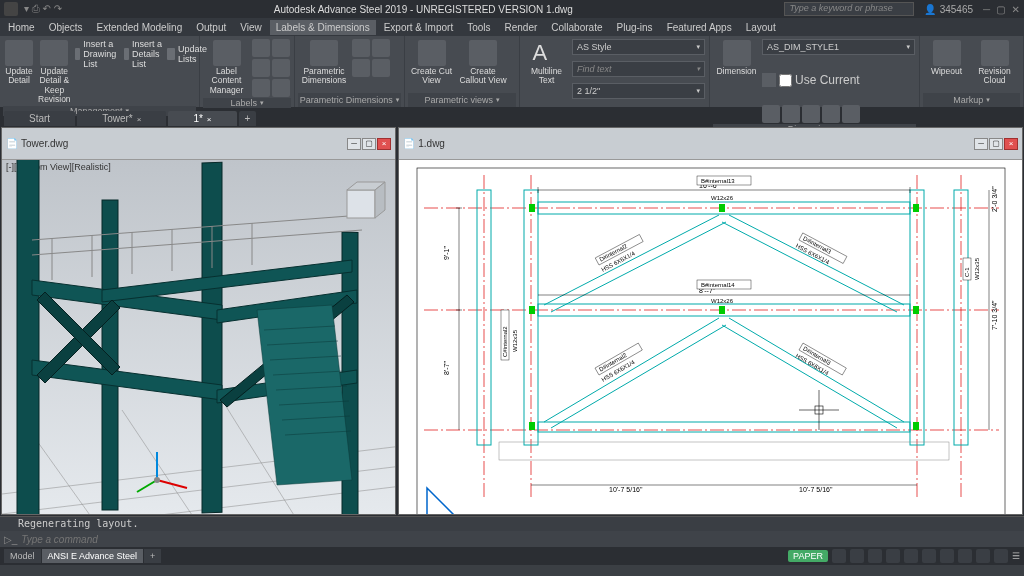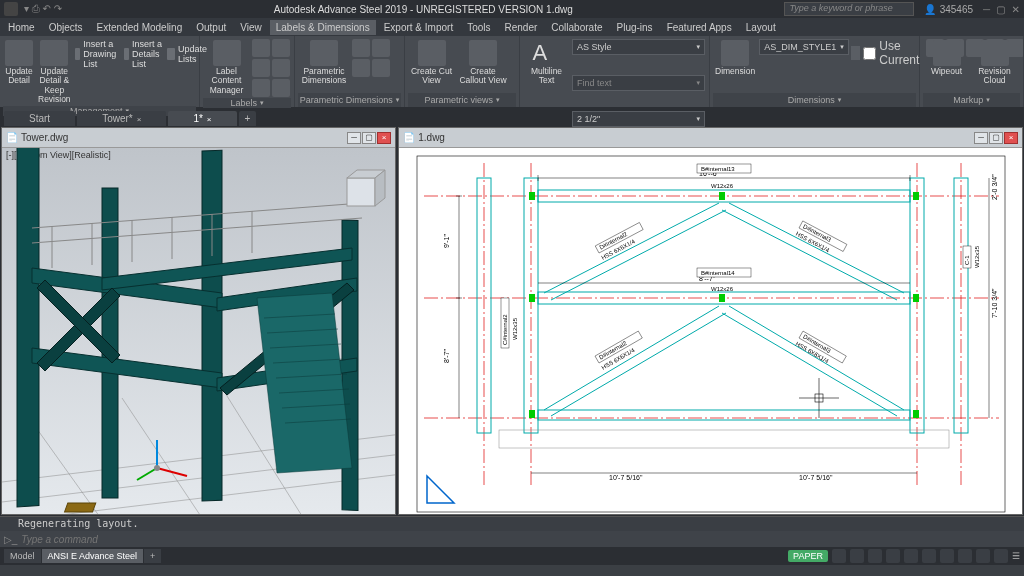--- a/index.html
+++ b/index.html
@@ -27,21 +27,21 @@
 .iconrow{display:flex;gap:2px}
 .iconrow .ic{width:18px;height:18px;background:#5a5e64;border-radius:2px}
 .dropdown{height:16px;background:#3a3e44;border:1px solid #5a5e64;display:flex;align-items:center;padding:0 4px;font-size:9px;color:#ccc;justify-content:space-between}
 .dropdown:after{content:"▾";font-size:7px;margin-left:4px}
 .doctabs{height:18px;background:#2b2e33;display:flex;align-items:flex-end;padding:0 4px;gap:2px}
 .doctab{padding:2px 25px;background:#3a3e44;color:#bbb;font-size:10px;border-radius:2px 2px 0 0}
 .doctab.active{background:#474b51;color:#fff}
 .doctab .close{margin-left:4px;font-size:8px}
 .workspace{height:390px;display:flex;gap:2px;padding:1px;background:#2b2e33}
 .pane{flex:1;background:#d8dde2;position:relative;display:flex;flex-direction:column;border:1px solid #666}
-.pane-title{height:20px;background:#c8cdd2;display:flex;align-items:center;padding:0 4px;font-size:10px;color:#333;justify-content:space-between;border-bottom:1px solid #999}
+.pane-title{height:32px;background:#c8cdd2;display:flex;align-items:center;padding:0 4px;font-size:10px;color:#333;justify-content:space-between;border-bottom:1px solid #999}
 .pane-title .winbtns{display:flex;gap:1px}
 .pane-title .winbtns span{width:14px;height:12px;border:1px solid #888;background:#e0e4e8;display:flex;align-items:center;justify-content:center;font-size:8px}
 .pane-title .winbtns .cx{background:#e05050;color:#fff;border-color:#a03030}
 .viewport3d{flex:1;background:linear-gradient(#bfc4ca,#e5e9ed);position:relative;overflow:hidden}
 .viewport2d{flex:1;background:#fff;position:relative;overflow:hidden}
 svg{position:absolute;top:0;left:0}
 .cmdbar{height:42px;background:#34383e;border-top:1px solid #555}
 .cmdhistory{height:14px;padding:1px 18px;font-size:10px;color:#ccc;font-family:monospace;background:#3a3e44}
 .cmdinput{height:16px;display:flex;align-items:center;padding:0 4px;gap:4px;background:#3f4349}
 .cmdinput input{flex:1;background:transparent;border:none;color:#999;font-style:italic;font-size:10px;outline:none}
@@ -168,34 +168,34 @@
         </div>
     </div>
     <div class="panel-label">Parametric views</div>
   </div>
   <div class="panel" style="width:190px">
     <div class="panel-body">
       <div class="bigbtn">
           <div class="icon" style="background:none;font-size:22px;color:#ddd;line-height:26px">A</div>
           <div class="lbl">Multiline Text</div>
         </div>
-      <div style="display:flex;flex-direction:column;gap:20px;flex:1">
+      <div style="display:flex;flex-direction:column;gap:6px;flex:1">
         <div class="dropdown">AS Style</div>
-        <div class="dropdown" style="color:#888">Find text</div>
+        <div class="dropdown" style="font-style:italic;color:#888">Find text</div>
         <div class="dropdown">2 1/2"</div>
       </div>
     </div>
   </div>
   <div class="panel" style="width:210px">
     <div class="panel-body">
       <div class="bigbtn">
           <div class="icon"></div>
           <div class="lbl">Dimension</div>
         </div>
-      <div style="display:flex;flex-direction:row;gap:2px;flex:1">
+      <div style="display:flex;flex-direction:column;gap:18px;flex:1">
         <div class="dropdown">AS_DIM_STYLE1</div>
         <div style="display:flex;align-items:center;gap:3px">
             <div class="ic" style="width:14px;height:14px;background:#5a5e64"></div>
             <input type="checkbox" style="">
             <span style="font-size:12px">Use Current</span>
           </div>
         <div class="iconrow">
             <div class="ic"></div>
             <div class="ic"></div>
             <div class="ic"></div>

